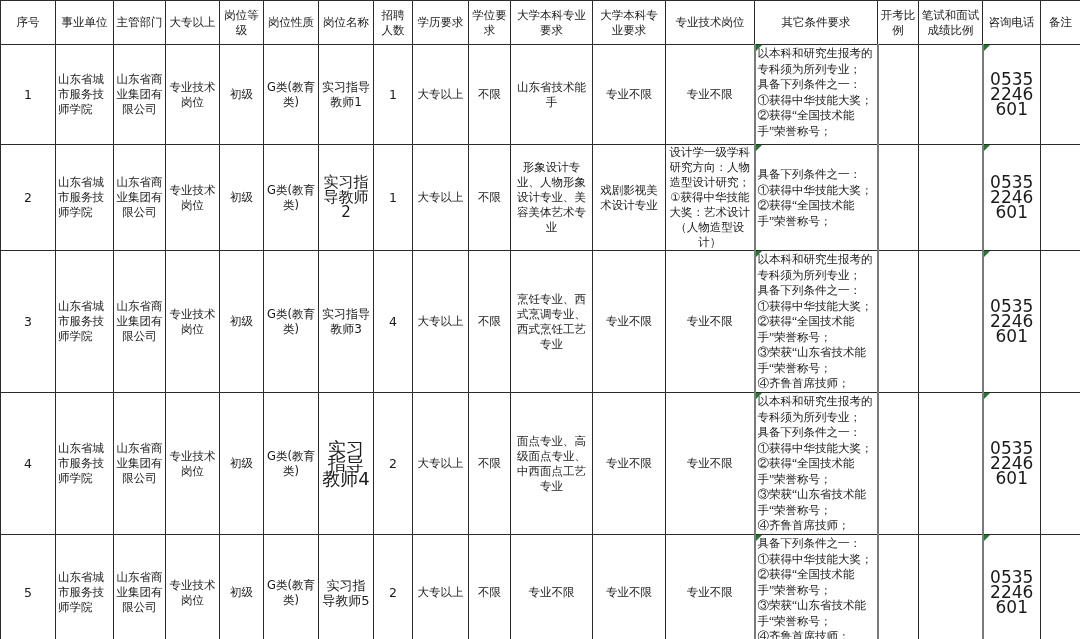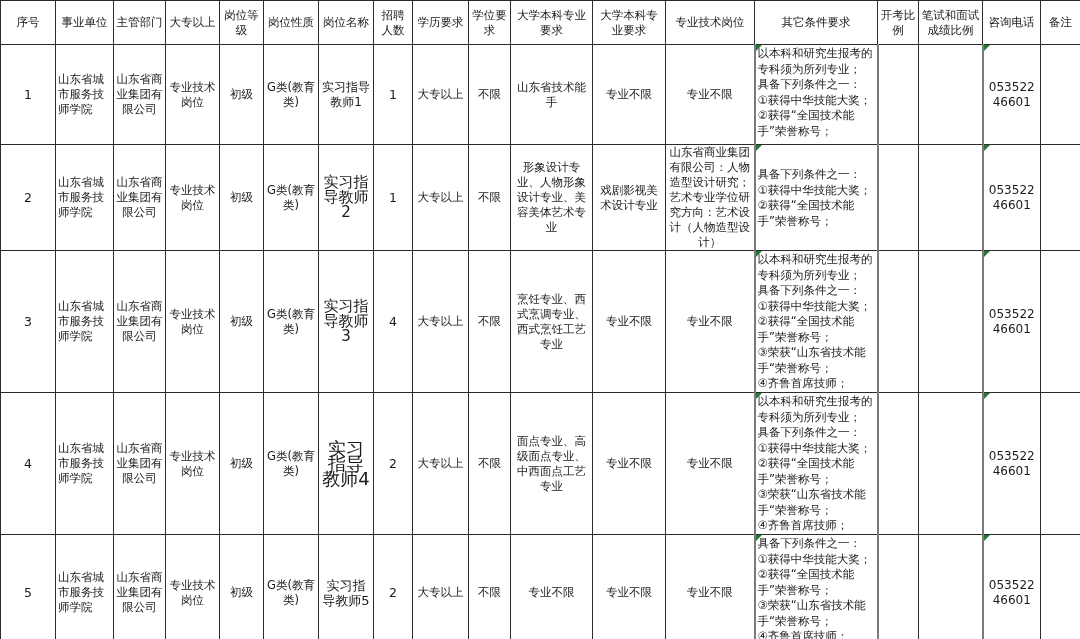--- a/index.html
+++ b/index.html
@@ -17,23 +17,23 @@
     overflow: hidden;
     position: relative;
   }
   th { height: 43px; }
   tr.r1 td { height: 98px; }
   tr.r2 td { height: 98px; }
   tr.r3 td { height: 140px; }
   tr.r4 td { height: 140px; }
   tr.r5 td { height: 114px; }
   td.left { text-align: left; margin-left: 44px; }
-  td.other { text-align: left; line-height: 15.5px; vertical-align: top; padding-top: 1px; border-left: 2px solid #7a7a7a; border-right: 2px solid #7a7a7a; }
+  td.other { text-align: left; line-height: 15.5px; vertical-align: top; padding-top: 1px; border-left: 2px solid #7a7a7a; border-right: 2px solid #7a7a7a; font-family: Liberation Serif, serif; }
   td.other.mid { vertical-align: middle; }
-  td.phone { border-left: 2px solid #7a7a7a; font-size: 12px; }
+  td.phone { border-left: 2px solid #7a7a7a; font-size: 17px; }
   td.num { font-size: 12.5px; }
   .tri {
     position: absolute; left: 0; top: 0; width: 0; height: 0;
     border-top: 6px solid #1f7a2e; border-right: 6px solid transparent;
   }
   .cell-text { white-space: pre-line; display: block; }
 </style>
 </head>
 <body>
 
@@ -115,41 +115,41 @@
       <td>山东省商业集团有限公司</td>
       <td>专业技术岗位</td>
       <td>初级</td>
       <td>G类(教育类)</td>
       <td style="font-size:15px">实习指导教师2</td>
       <td class="num">1</td>
       <td>大专以上</td>
       <td>不限</td>
       <td>形象设计专业、人物形象设计专业、美容美体艺术专业</td>
       <td>戏剧影视美术设计专业</td>
-      <td>山东省商业集团有限公司：人物造型设计研究；艺术专业学位研究方向：艺术设计（人物造型设计）</td>
+      <td>设计学一级学科研究方向：人物造型设计研究；①获得中华技能大奖：艺术设计（人物造型设计）</td>
       <td class="other mid">
           <span class="tri"></span>
           <span class="cell-text">具备下列条件之一：
 ①获得中华技能大奖；
 ②获得“全国技术能手”荣誉称号；</span>
         </td>
       <td></td>
       <td></td>
       <td class="phone"><span class="tri"></span><span>05352246601</span></td>
       <td></td>
     </tr>
 
     <tr class="r3">
       <td class="num">3</td>
       <td class="left">山东省城市服务技师学院</td>
       <td>山东省商业集团有限公司</td>
       <td>专业技术岗位</td>
       <td>初级</td>
       <td>G类(教育类)</td>
-      <td style="font-size:15px">实习指导教师3</td>
+      <td style="font-size:12px">实习指导教师3</td>
       <td class="num">4</td>
       <td>大专以上</td>
       <td>不限</td>
       <td>烹饪专业、西式烹调专业、西式烹饪工艺专业</td>
       <td>专业不限</td>
       <td>专业不限</td>
       <td class="other">
           <span class="tri"></span>
           <span class="cell-text">以本科和研究生报考的专科须为所列专业；
 具备下列条件之一：

